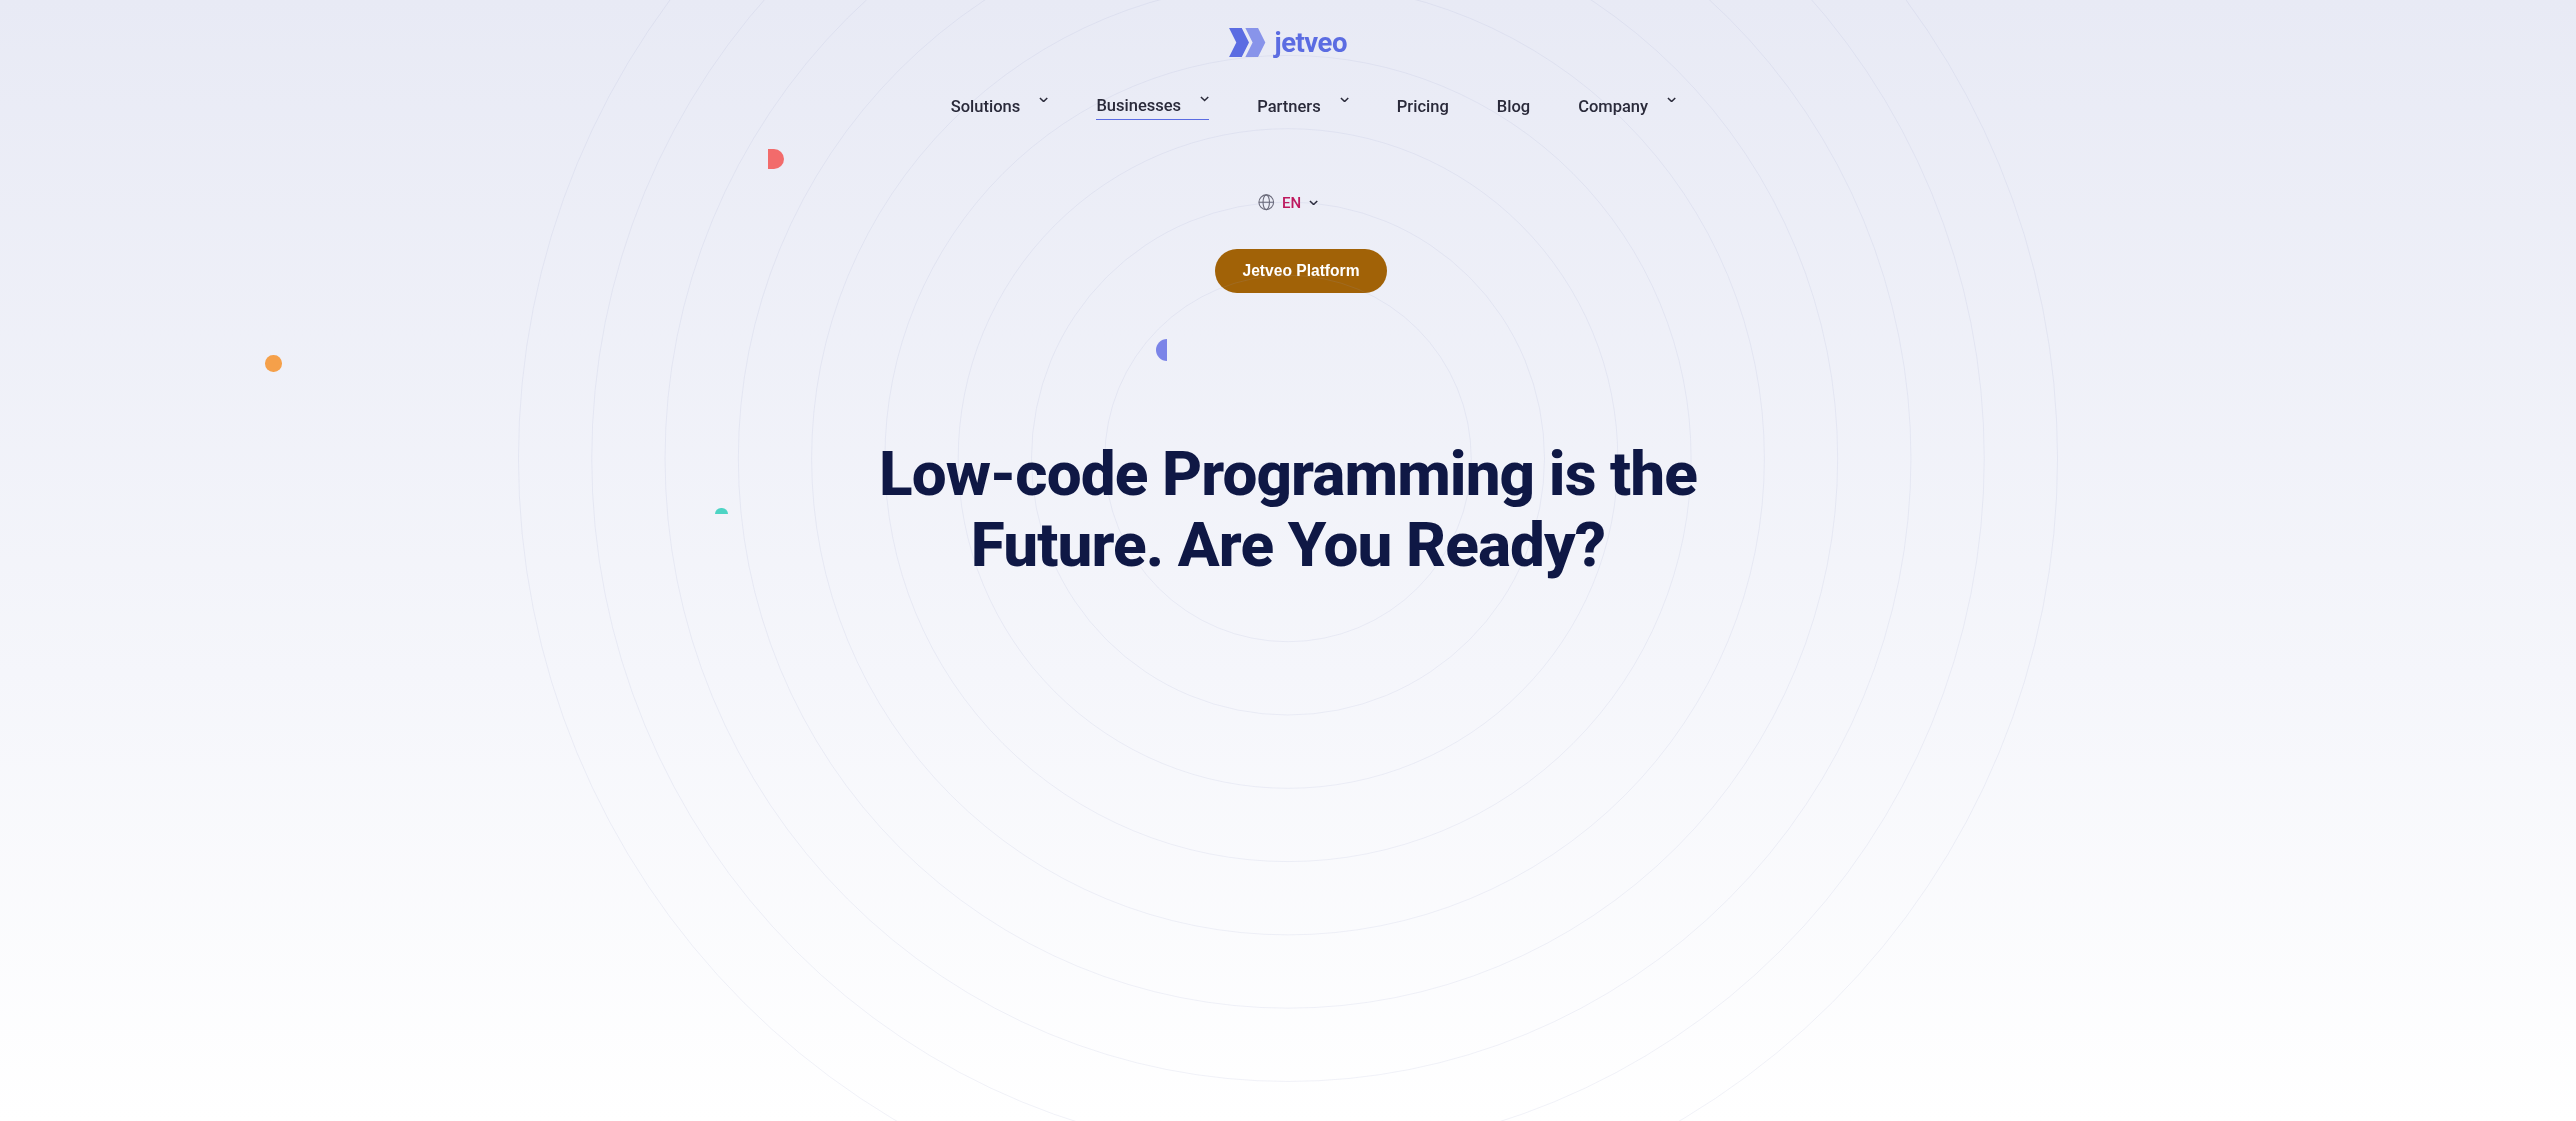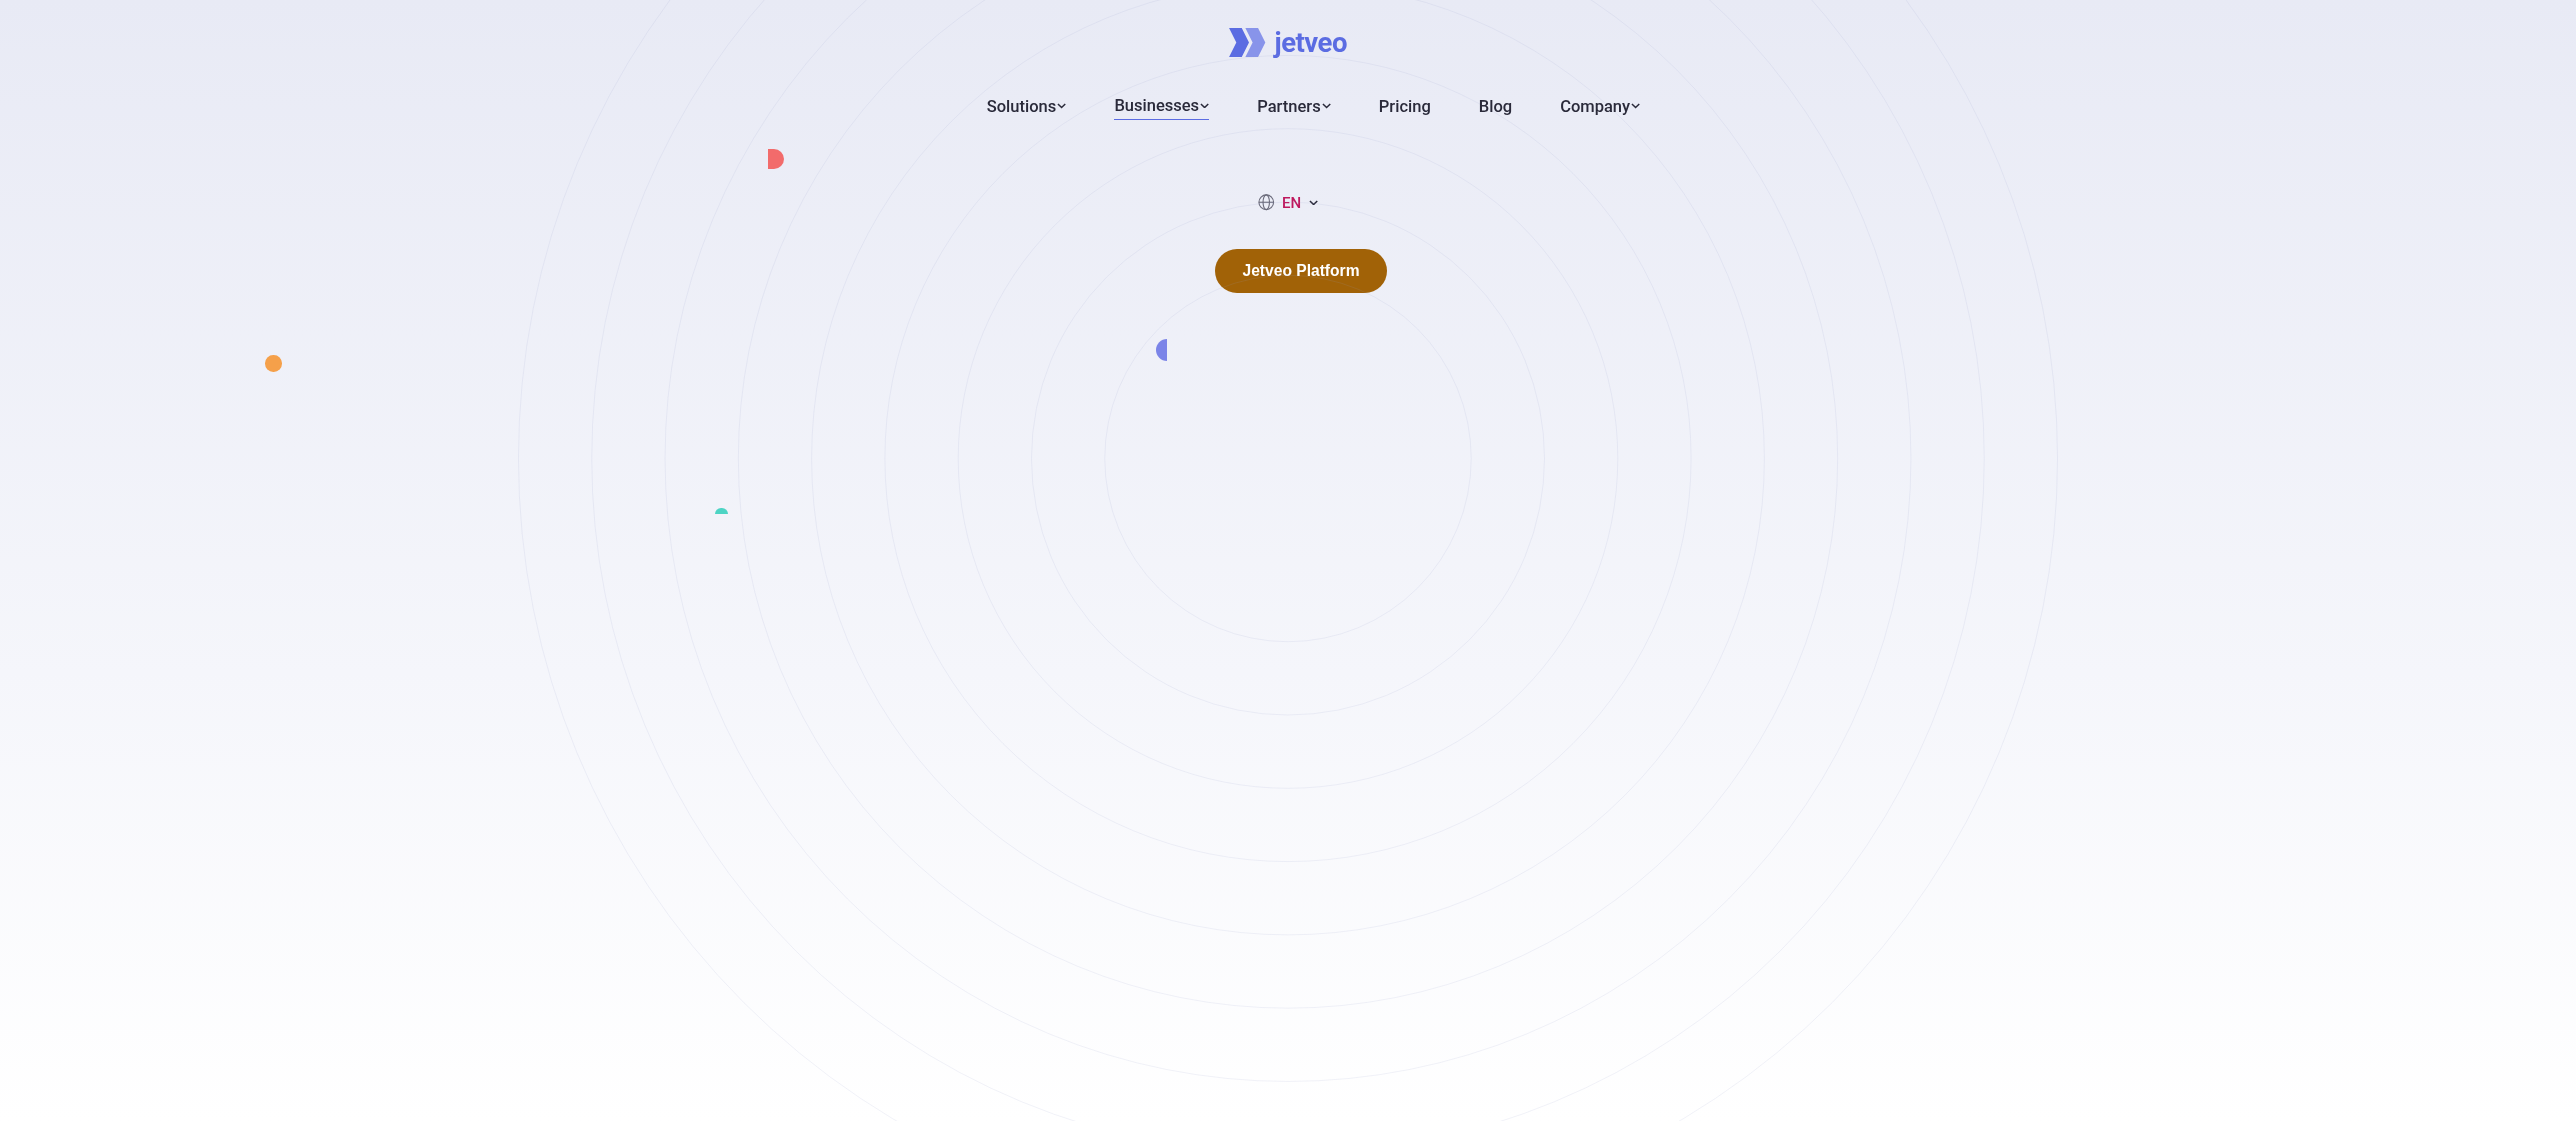--- a/index.html
+++ b/index.html
@@ -98,22 +98,22 @@
 
     .nav {
       display: flex;
       align-items: center;
       gap: 48px;
       margin-left: 51px;
     }
 
     .nav-item {
       display: flex;
-      align-items: center;
-      gap: 1px;
+      align-items: flex-start;
+      gap: 19px;
       font-size: 16.5px;
       font-weight: 500;
       color: #2a2a3a;
       cursor: pointer;
       padding-bottom: 3.7px;
       position: relative;
     }
 
     .nav-item.active {
       border-bottom: 1.8px solid #5b6ce2;
@@ -254,14 +254,15 @@
     <span>EN</span>
     <svg class="chevron" viewBox="0 0 10 6">
         <path fill="none" stroke="#2a2a3a" stroke-width="1.6" d="M1 1 L5 5 L9 1"></path>
       </svg>
   </div>
 
   <button class="cta-button">Jetveo Platform</button>
 </header>
 
 <section class="hero">
+  <h1 class="hero-title">Low-code Programming is the Future. Are You Ready?</h1>
 </section>
 
 
 </body></html>

